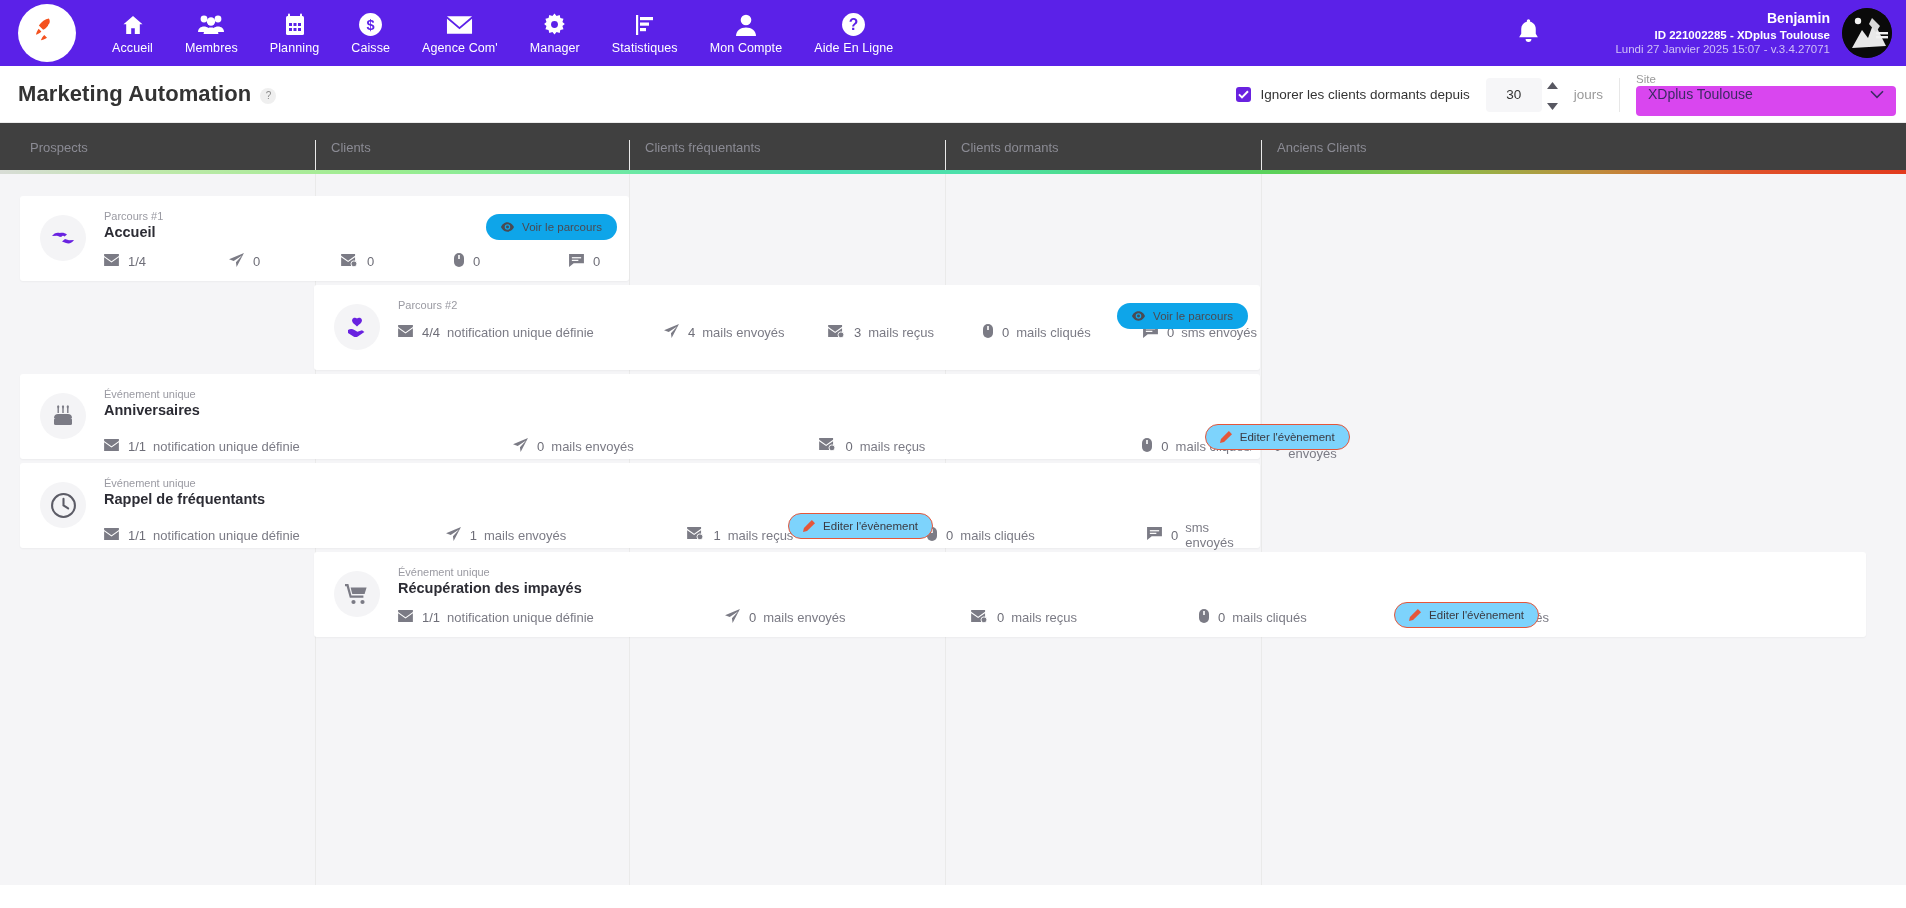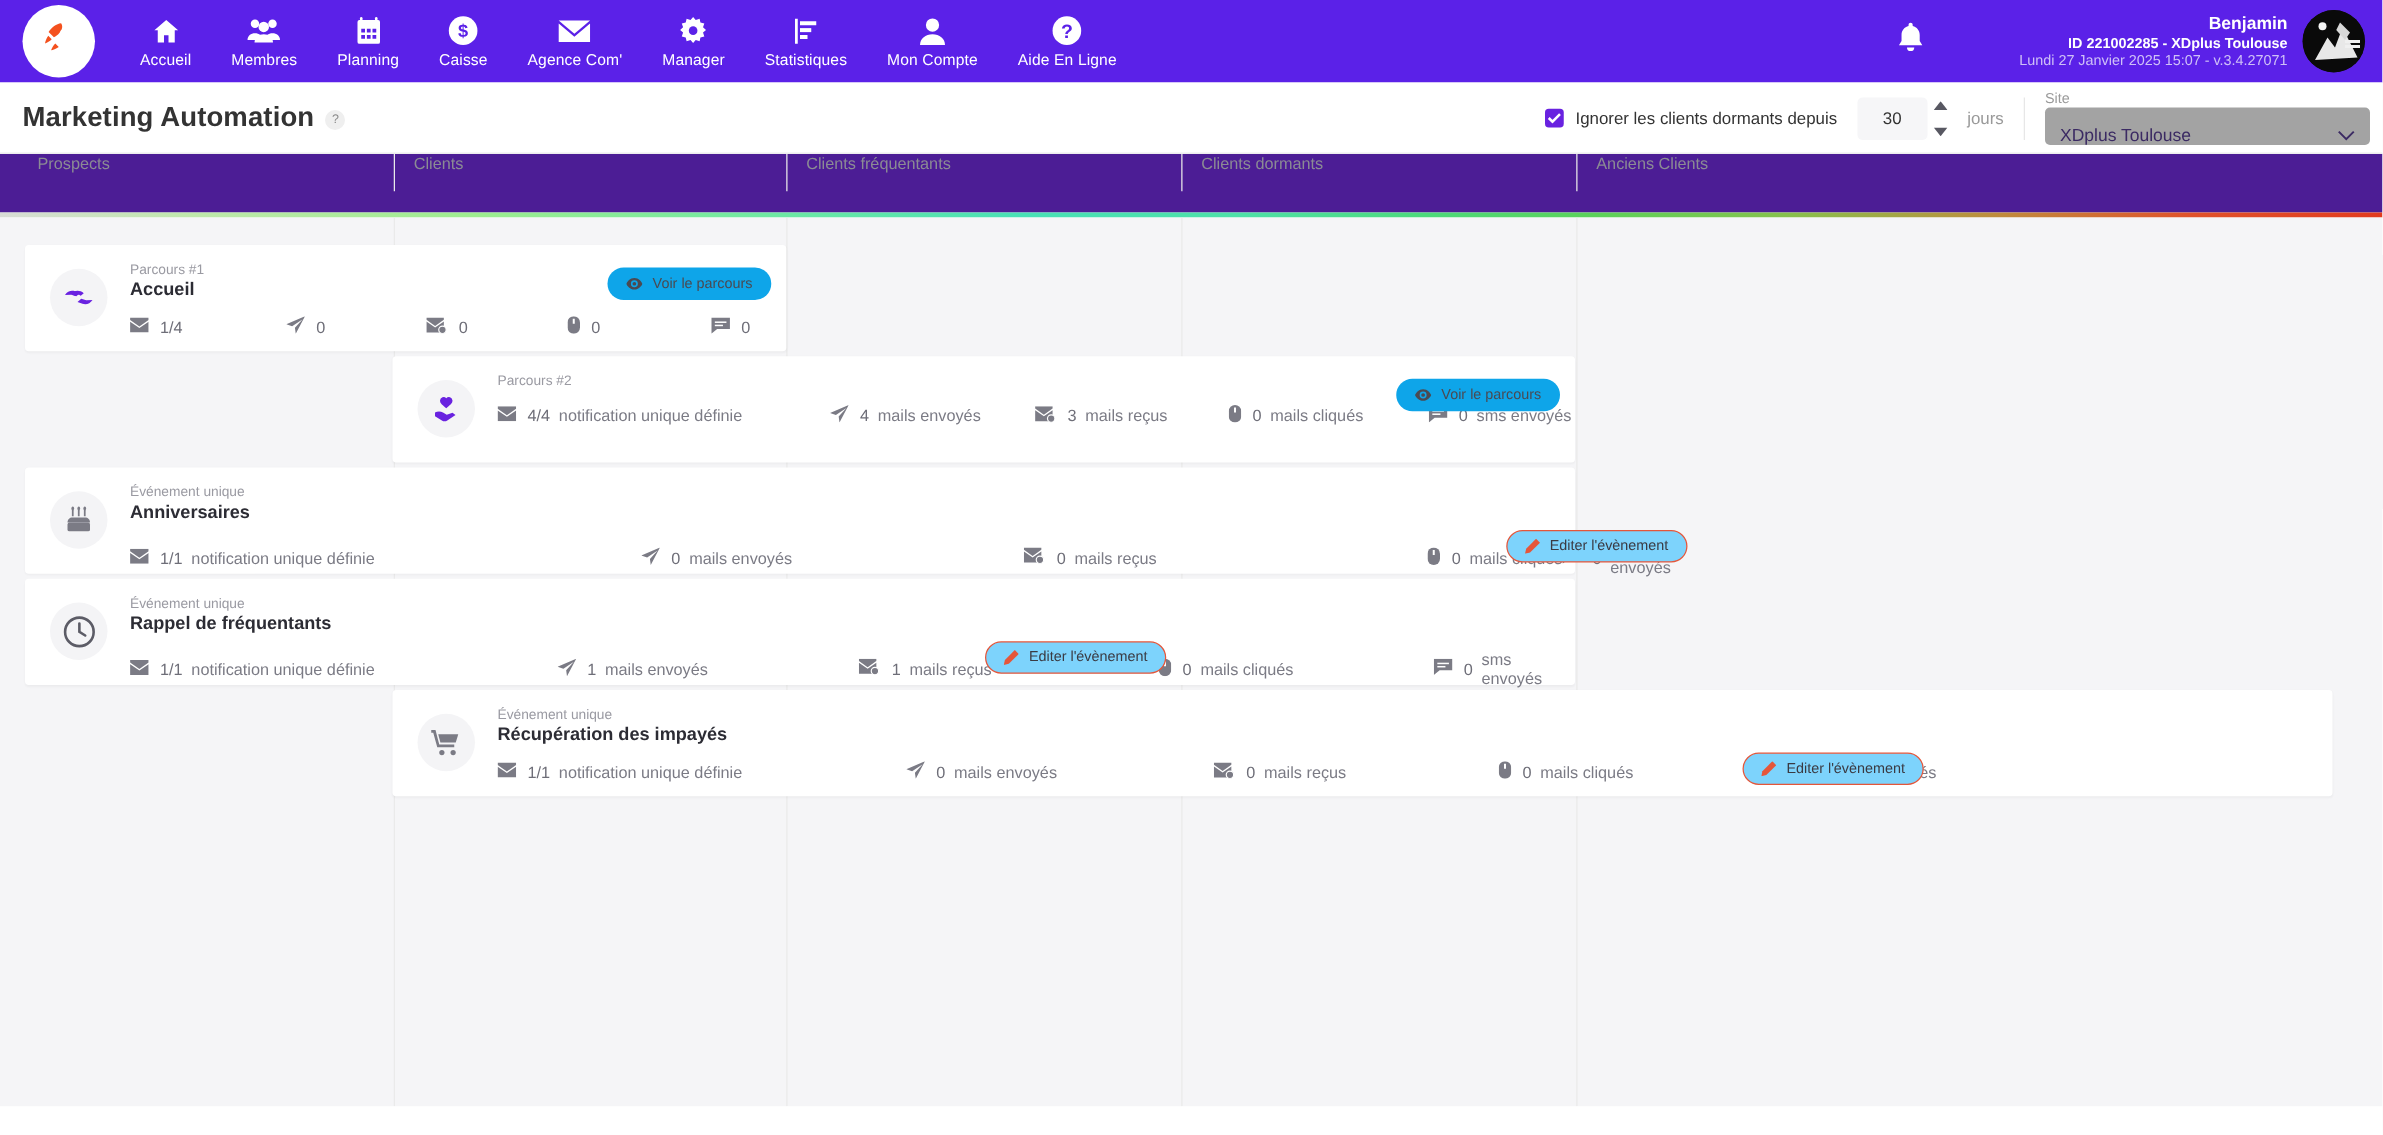--- a/index.html
+++ b/index.html
@@ -94,29 +94,29 @@
   }
   .spinner {
     display: flex; flex-direction: column; align-items: center; justify-content: center;
     margin-left: 2px; width: 18px; cursor: pointer; gap: 3px;
   }
   .jours { font-size: 13.5px; color: #9a9a9a; margin-left: 12px; }
   .vsep { width: 1px; height: 34px; background: #e7e7e7; margin: 0 16px; }
   .sitewrap { display: flex; flex-direction: column; width: 260px; }
   .site-lbl { font-size: 11.5px; color: #9a9a9a; margin-bottom: 1px; }
   .site-sel {
-    height: 30px; background: #a3a3a3; border-radius: 4px;
-    display: flex; align-items: flex-end; justify-content: space-between;
+    height: 30px; background: #d946ef; border-radius: 4px;
+    display: flex; align-items: flex-start; justify-content: space-between;
     padding: 0 12px; font-size: 14px; color: #3b2a63; cursor: pointer;
   }
 
   
   .colhead {
-    height: 47px; display: flex; align-items: flex-start;
-    background: #4c1d95;
+    height: 47px; display: flex; align-items: flex-end;
+    background: #404040;
   }
   .colcell {
     font-size: 13px; color: #8b8b94;
     padding-left: 15px;
     border-left: 1px solid #eaeaea;
     height: 30px; display: flex; align-items: flex-start;
     white-space: nowrap;
   }
   .colcell.first { border-left: none; padding-left: 30px; }
 

